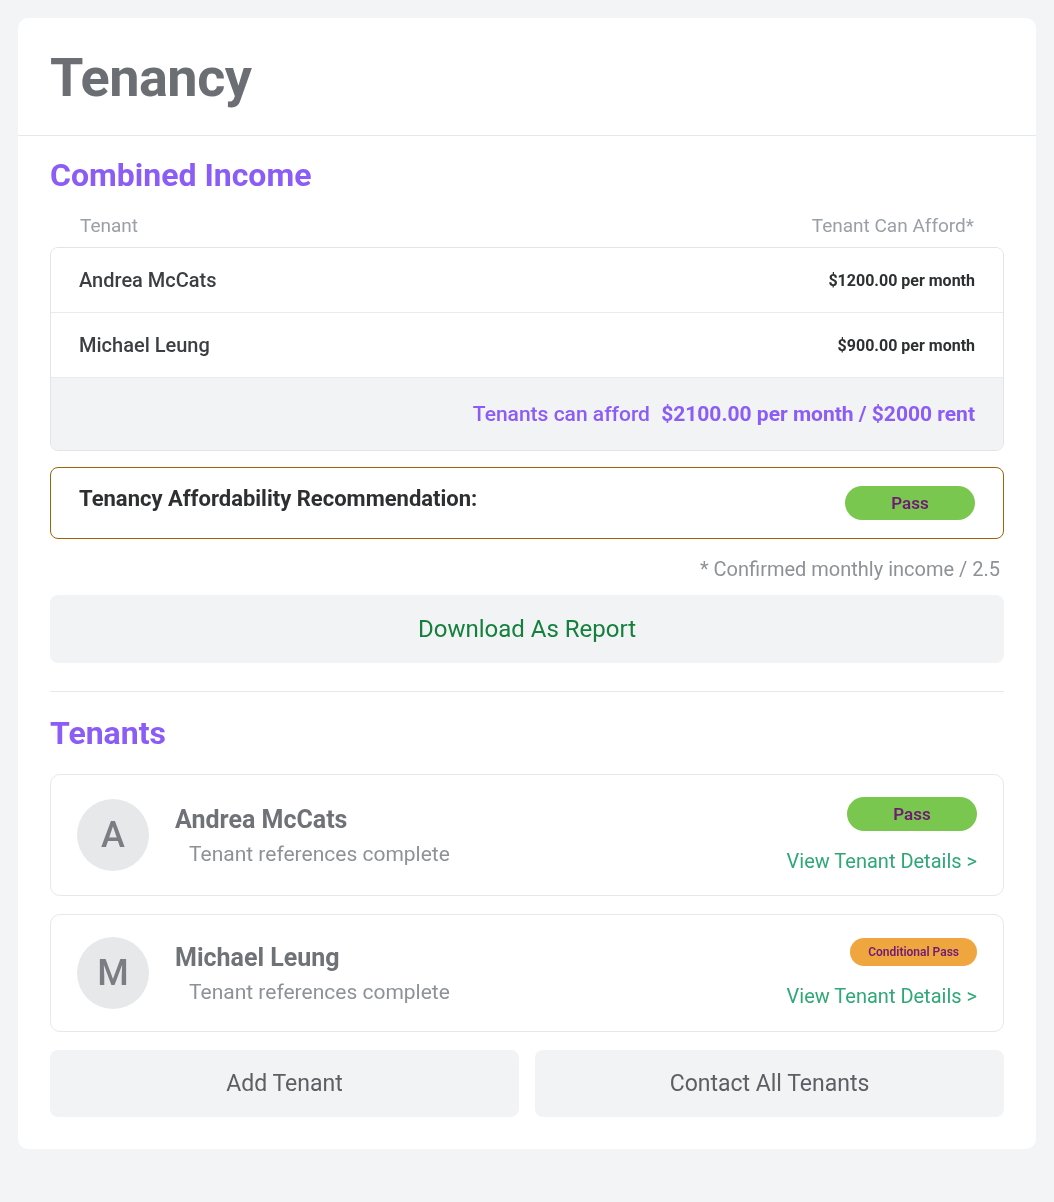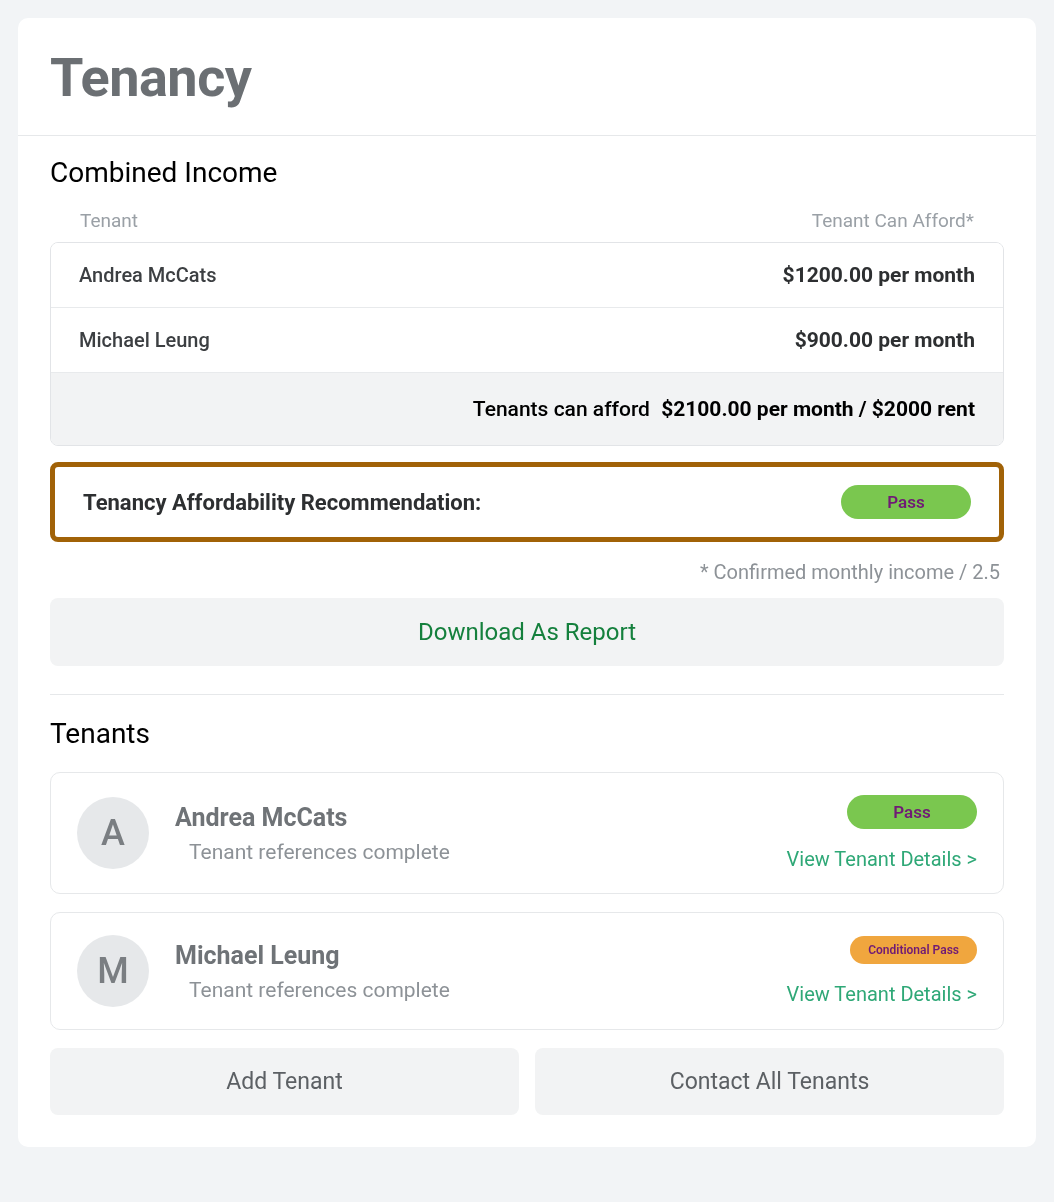--- a/index.html
+++ b/index.html
@@ -21,23 +21,23 @@
       border-bottom: 1px solid #e6e8ea;
     }
     .card-header h1 {
       font-size: 54px;
       font-weight: 700;
       color: #6b6f73;
       letter-spacing: -0.5px;
     }
     .section { padding: 20px 32px 0 32px; }
     .section h2 {
-      font-size: 28px;
-      font-weight: 400;
-      color: #000000;
+      font-size: 32px;
+      font-weight: 700;
+      color: #8b5cf6;
       margin-bottom: 14px;
     }
     .table-headers {
       display: flex;
       justify-content: space-between;
       padding: 6px 30px 10px;
       color: #9aa0a6;
       font-size: 19px;
     }
     .income-table {
@@ -49,38 +49,37 @@
       display: flex;
       justify-content: space-between;
       align-items: center;
       padding: 20px 28px;
       font-size: 20px;
       border-bottom: 1px solid #e8eaec;
       background: #fff;
     }
     .income-row:last-child { border-bottom: none; }
     .income-row .name { color: #3c3f42; font-weight: 500; }
-    .income-row .amount { color: #2d2f31; font-weight: 700; font-size: 21px; }
+    .income-row .amount { color: #2d2f31; font-weight: 700; font-size: 16px; }
     .summary-row {
       background: #f2f3f4;
       padding: 24px 28px;
       text-align: right;
       font-size: 21px;
-      color: #000000;
+      color: #8b5cf6;
     }
     .summary-row .lbl { font-weight: 500; margin-right: 6px; }
     .summary-row .strong { font-weight: 700; }
     .rec-box {
       margin-top: 16px;
-      border: 5px solid #a16207;
+      border: 1px solid #a16207;
       border-radius: 8px;
       padding: 18px 28px;
       display: flex;
       justify-content: space-between;
-      align-items: center;
     }
     .rec-box .rec-label { font-size: 22px; font-weight: 700; color: #2d2f31; }
     .badge {
       display: inline-block;
       padding: 7px 28px;
       border-radius: 999px;
       color: #701a75;
       font-weight: 600;
       font-size: 17px;
       text-align: center;

